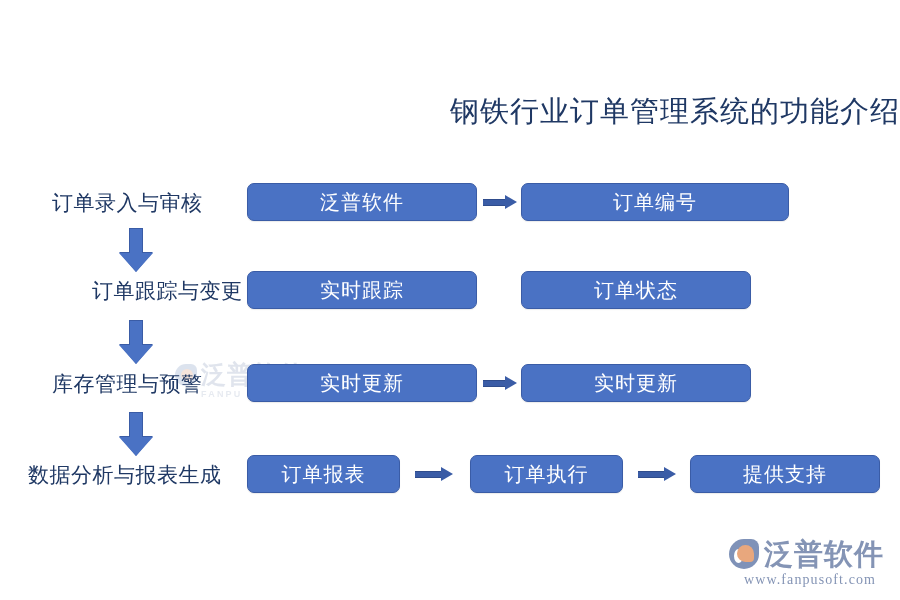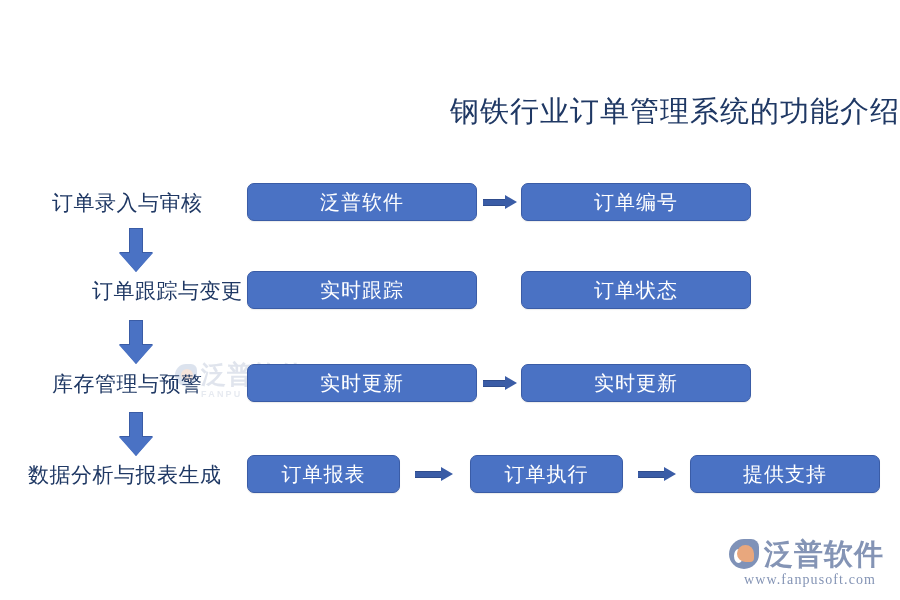--- a/index.html
+++ b/index.html
@@ -271,21 +271,21 @@
 
   <div class="title">钢铁行业订单管理系统的功能介绍</div>
 
   <div class="row" style="top:183px;">
     <div class="row-label" style="left:52px;">订单录入与审核</div>
     <div class="node" style="left:247px; width:230px;">泛普软件</div>
     <div class="arrow-right" style="left:483px; width:34px;">
       <div class="shaft" style="width:24px;"></div>
       <div class="head"></div>
     </div>
-    <div class="node" style="left:521px; width:230px;">订单编号</div>
+    <div class="node" style="left:521px; width:268px;">订单编号</div>
   </div>
 
   <div class="arrow-down" style="left:119px; top:228px;">
     <div class="d-head-edge"></div>
     <div class="d-shaft"></div>
     <div class="d-head"></div>
   </div>
 
   <div class="row" style="top:271px;">
     <div class="row-label" style="left:52px;margin-left:40px;">订单跟踪与变更</div>

